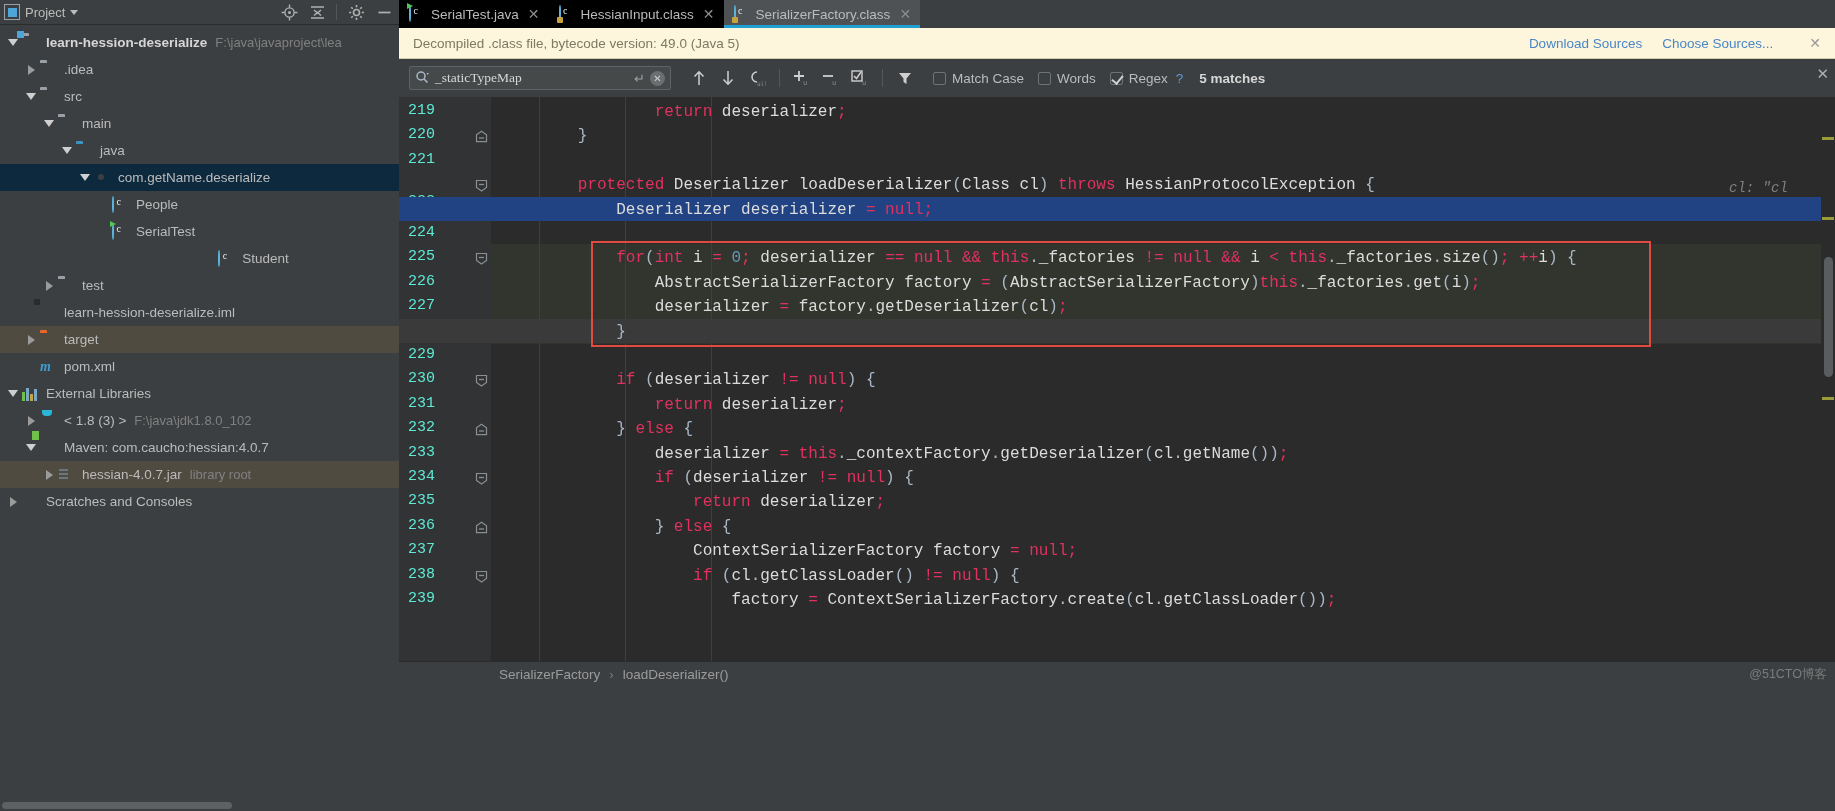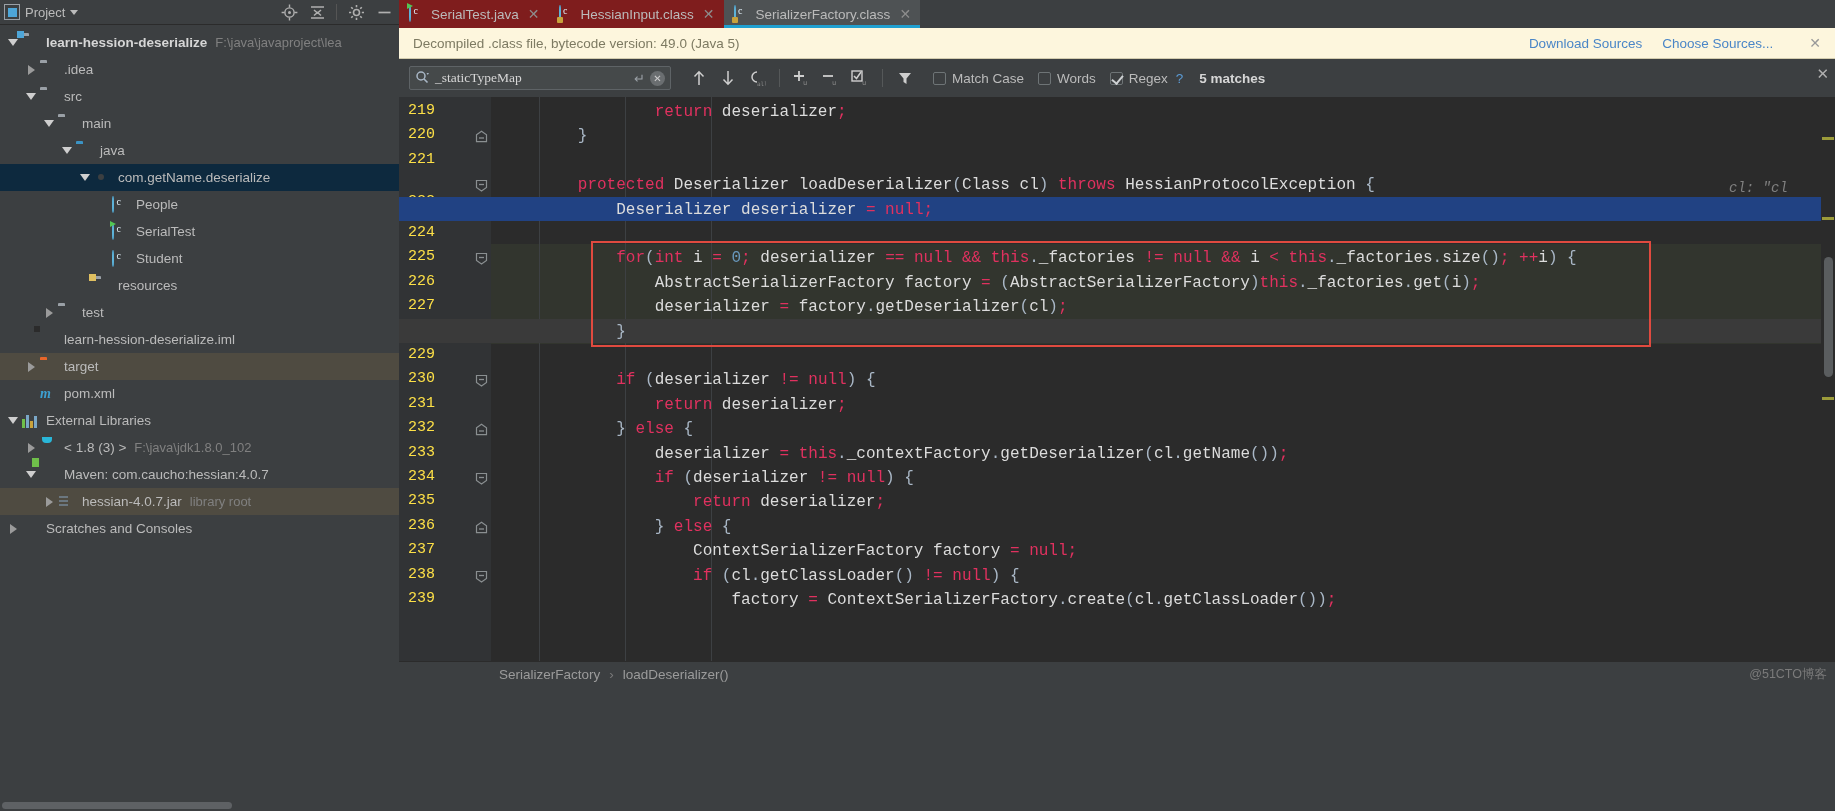--- a/index.html
+++ b/index.html
@@ -117,21 +117,21 @@
   }
 
   
   .editor { flex: 1; display:flex; flex-direction:column; position:relative; background:#2b2b2b; }
 
   
   .tabrow { height:28px; background:#3c3f41; display:flex; align-items:flex-end; position:relative; }
   .tab {
     height:28px; display:flex; align-items:center; gap:6px;
     padding: 0 9px 0 10px; font-size:13.5px; color:#bbbbbb;
-    background:#7f1d1d; position:relative;
+    background:#000000; position:relative;
   }
   .tab.active { background:#4e5254; }
   .tab.active::after {
     content:''; position:absolute; left:0; right:0; bottom:0; height:3px; background:#20a0d0;
   }
   .tab .close { color:#8d8d8d; font-size:14px; margin-left:3px; }
   .tabrow .tabfill { flex:1; height:28px; background:#3c3f41; }
 
   
   .notify {
@@ -171,21 +171,21 @@
   .matches { color:#d6d6d6; font-size:13.5px; font-weight:bold; margin-left:16px; }
   .findbar .closex { position:absolute; right:6px; top:6px; color:#b0b0b0; font-size:15px; }
 
   
   .codewrap { flex:1; position:relative; overflow:hidden; background:#2b2b2b; display:flex; }
   .gutter {
     width:92px; background:#313335; position:relative; flex:0 0 92px;
   }
   .gut-num {
     position:absolute; right:56px; text-align:right; width:40px;
-    color:#fde047; font-family:"Liberation Mono", monospace; font-size:15px;
+    color:#5eead4; font-family:"Liberation Mono", monospace; font-size:15px;
   }
   .gut-fold {
     position:absolute; left:76px; width:13px; height:13px;
   }
   .codearea { flex:1; position:relative; }
   pre.code {
     margin:0; padding:0;
     font-family:"Liberation Mono", monospace; font-size:16px; line-height:24.4px;
     color:#a9b7c6; white-space:pre; position:relative;
   }
@@ -297,29 +297,24 @@
         <div class="row" style="padding-left: 96px;">
           <span class="arrow none"></span>
           <span class="ic"><span class="cls"></span></span>
           <span class="lbl">People</span>
         </div>
         <div class="row" style="padding-left: 96px;">
           <span class="arrow none"></span>
           <span class="ic"><span class="cls"><span class="run"></span></span></span>
           <span class="lbl">SerialTest</span>
         </div>
-        <div class="row" style="padding-left: 96px;">
+        <div class="row" style="padding-left: 96px; justify-content: center;">
           <span class="arrow none"></span>
           <span class="ic"><span class="cls"></span></span>
           <span class="lbl">Student</span>
-        </div>
-        <div class="row" style="padding-left: 78px;">
-          <span class="arrow none"></span>
-          <span class="ic"><span class="folder"><span class="badge res"></span></span></span>
-          <span class="lbl">resources</span>
         </div>
         <div class="row" style="padding-left: 42px;">
           <span class="arrow right"></span>
           <span class="ic"><span class="folder"></span></span>
           <span class="lbl">test</span>
         </div>
         <div class="row" style="padding-left: 24px;">
           <span class="arrow none"></span>
           <span class="ic"><span class="iml"></span></span>
           <span class="lbl">learn-hession-deserialize.iml</span>

